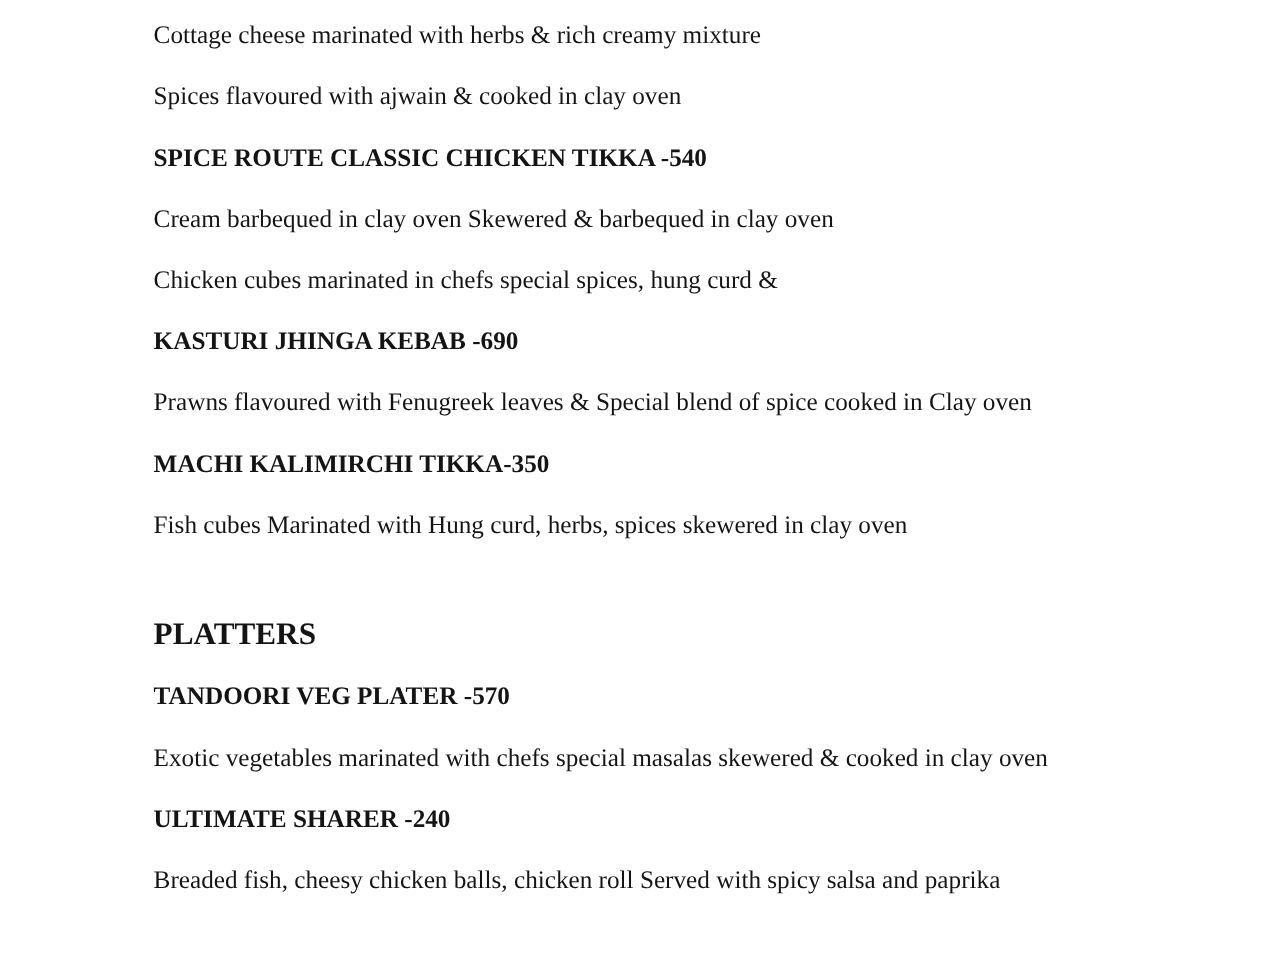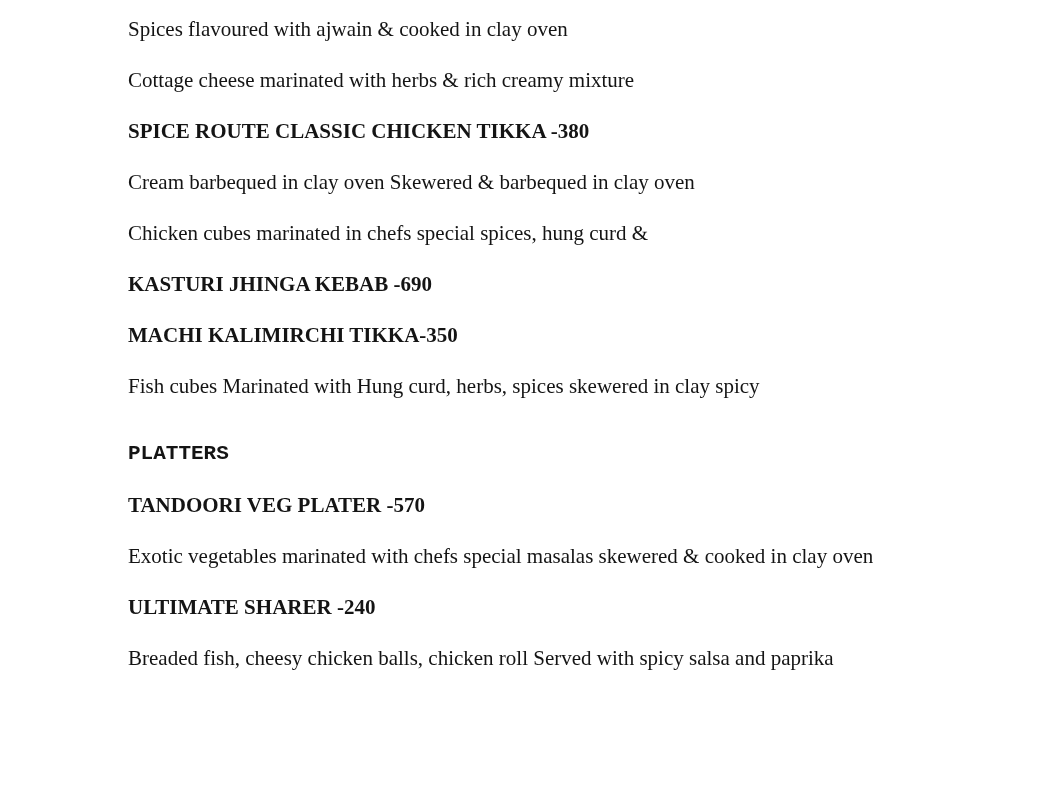--- a/index.html
+++ b/index.html
@@ -24,36 +24,37 @@
   }
   .doc-page p {
     margin: 0 0 17px 0;
     line-height: 34px;
     font-weight: normal;
   }
   .doc-page p.item-heading {
     font-weight: bold;
   }
   .doc-page p.section-heading {
-    font-family: Liberation Mono, monospace;
+    font-family: Liberation Serif, serif;
     font-weight: bold;
-    font-size: 21px;
-    margin-top: 34px;
+    font-size: 26px;
+    margin-top: 58px;
   }
 </style>
 </head>
 <body>
 
 <div class="doc-page">
+    <p class="description">Cottage cheese marinated with herbs &amp; rich creamy mixture</p>
     <p class="description">Spices flavoured with ajwain &amp; cooked in clay oven</p>
-    <p class="description">Cottage cheese marinated with herbs &amp; rich creamy mixture</p>
-    <p class="item-heading">SPICE ROUTE CLASSIC CHICKEN TIKKA -380</p>
+    <p class="item-heading">SPICE ROUTE CLASSIC CHICKEN TIKKA -540</p>
     <p class="description">Cream barbequed in clay oven Skewered &amp; barbequed in clay oven</p>
     <p class="description">Chicken cubes marinated in chefs special spices, hung curd &amp;</p>
     <p class="item-heading">KASTURI JHINGA KEBAB -690</p>
+    <p class="description">Prawns flavoured with Fenugreek leaves &amp; Special blend of spice cooked in Clay oven</p>
     <p class="item-heading">MACHI KALIMIRCHI TIKKA-350</p>
-    <p class="description">Fish cubes Marinated with Hung curd, herbs, spices skewered in clay spicy</p>
+    <p class="description">Fish cubes Marinated with Hung curd, herbs, spices skewered in clay oven</p>
     <p class="section-heading">PLATTERS</p>
     <p class="item-heading">TANDOORI VEG PLATER -570</p>
     <p class="description">Exotic vegetables marinated with chefs special masalas skewered &amp; cooked in clay oven</p>
     <p class="item-heading">ULTIMATE SHARER -240</p>
     <p class="description">Breaded fish, cheesy chicken balls, chicken roll Served with spicy salsa and paprika</p>
   </div>
 
 </body></html>

